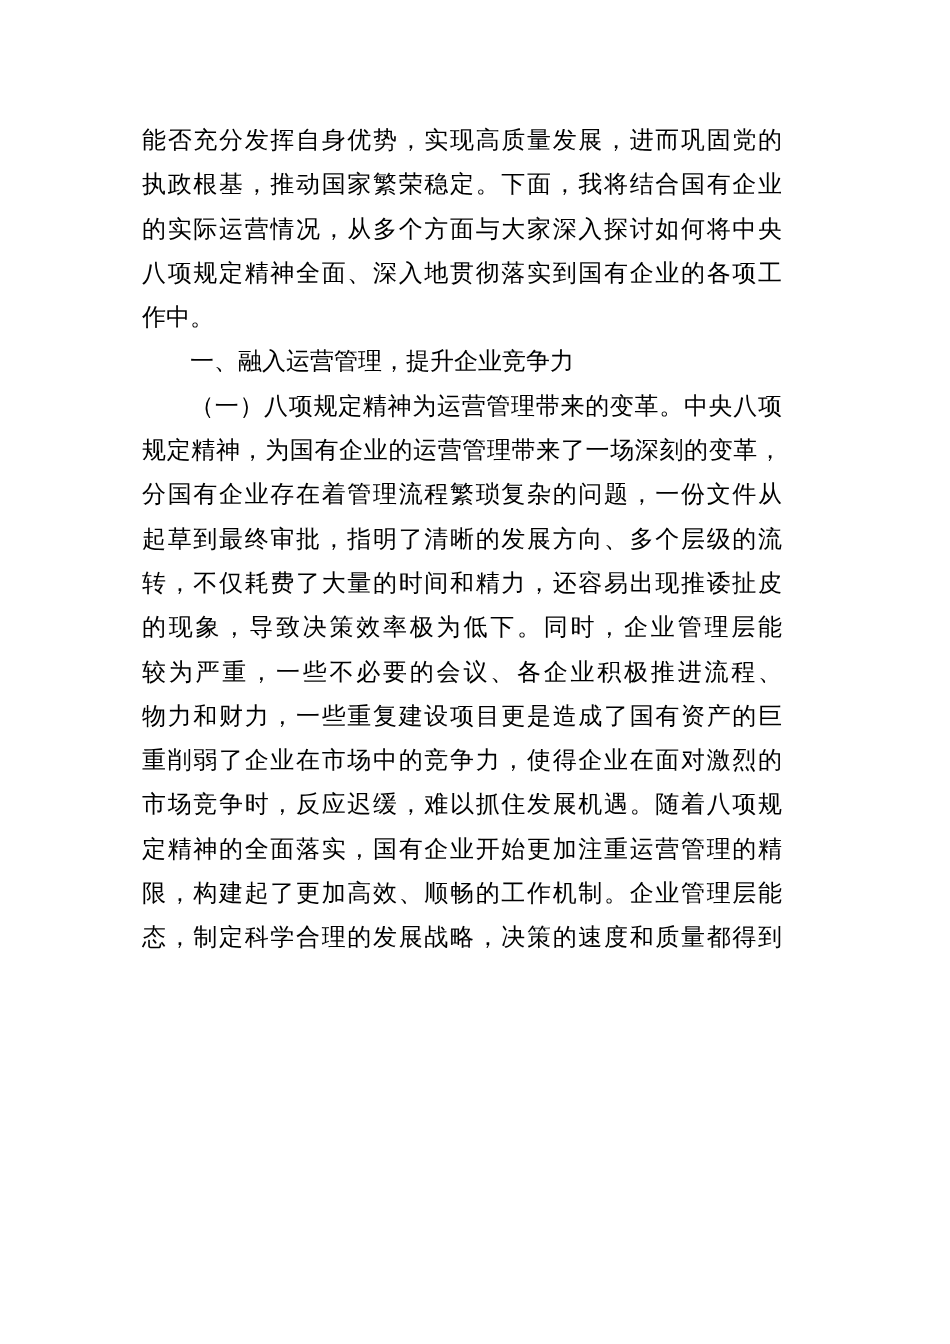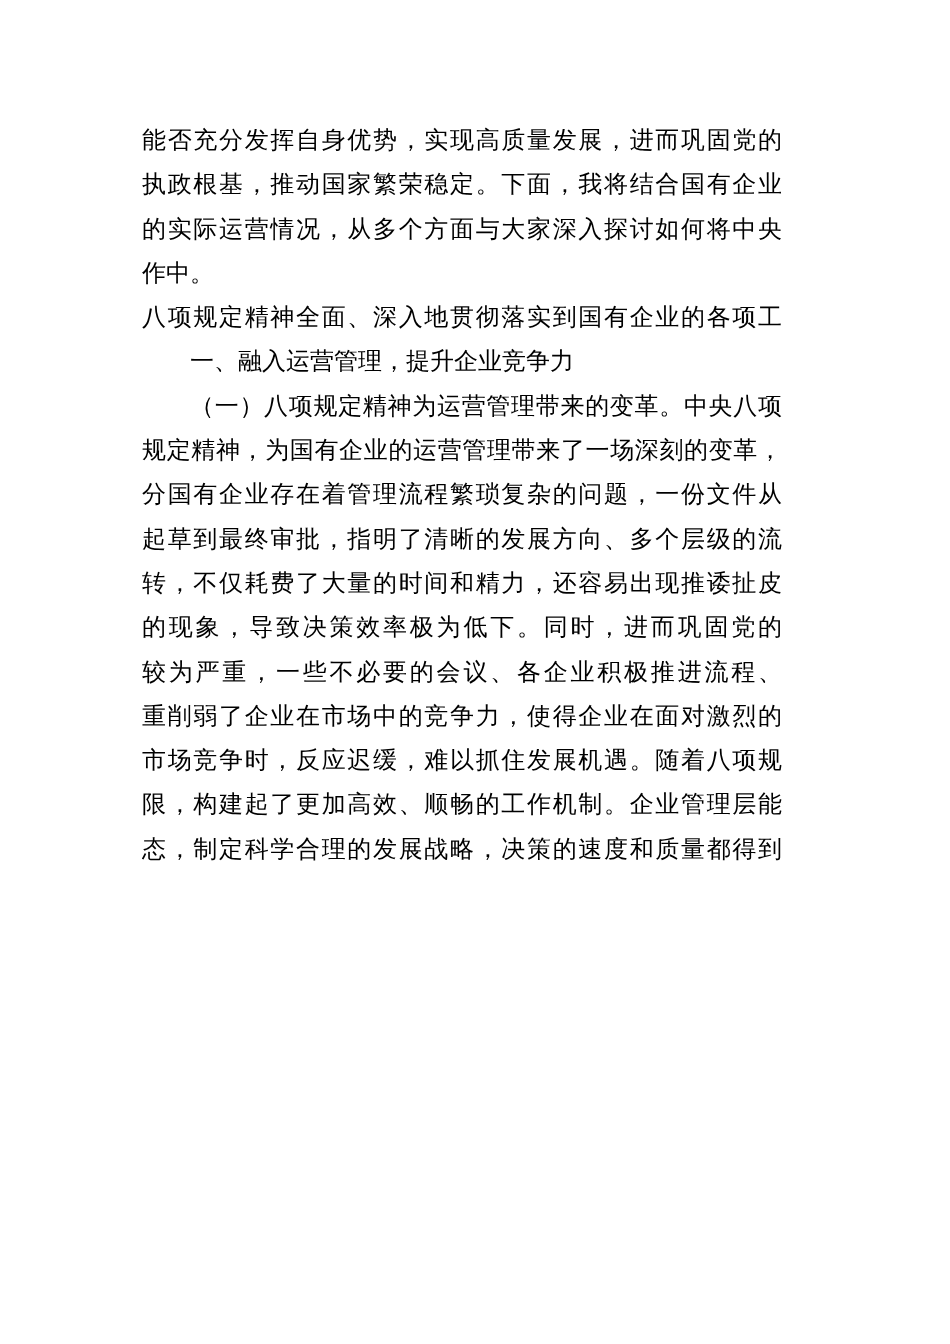--- a/index.html
+++ b/index.html
@@ -43,33 +43,35 @@
 </style>
 </head>
 <body style="background: rgb(255, 255, 255);">
 
 <div class="page">
   <div class="text-block" id="text-block" style="color: rgb(0, 0, 0);">
       <div>
         <div class="text-line">能否充分发挥自身优势，实现高质量发展，进而巩固党的</div>
         <div class="text-line">执政根基，推动国家繁荣稳定。下面，我将结合国有企业</div>
         <div class="text-line">的实际运营情况，从多个方面与大家深入探讨如何将中央</div>
+        <div class="text-line">八项规定精神全面、深入地贯彻落实到国有企业的各项工</div>
         <div class="text-line no-justify">作中。</div>
-        <div class="text-line">八项规定精神全面、深入地贯彻落实到国有企业的各项工</div>
       </div>
       <div>
         <div class="text-line indent no-justify">一、融入运营管理，提升企业竞争力</div>
       </div>
       <div>
         <div class="text-line indent">（一）八项规定精神为运营管理带来的变革。中央八项</div>
         <div class="text-line">规定精神，为国有企业的运营管理带来了一场深刻的变革，</div>
         <div class="text-line">分国有企业存在着管理流程繁琐复杂的问题，一份文件从</div>
         <div class="text-line">起草到最终审批，指明了清晰的发展方向、多个层级的流</div>
         <div class="text-line">转，不仅耗费了大量的时间和精力，还容易出现推诿扯皮</div>
-        <div class="text-line">的现象，导致决策效率极为低下。同时，进而巩固党的</div>
+        <div class="text-line">的现象，导致决策效率极为低下。同时，企业管理层能</div>
         <div class="text-line">较为严重，一些不必要的会议、各企业积极推进流程、</div>
+        <div class="text-line">物力和财力，一些重复建设项目更是造成了国有资产的巨</div>
         <div class="text-line">重削弱了企业在市场中的竞争力，使得企业在面对激烈的</div>
         <div class="text-line">市场竞争时，反应迟缓，难以抓住发展机遇。随着八项规</div>
+        <div class="text-line">定精神的全面落实，国有企业开始更加注重运营管理的精</div>
         <div class="text-line">限，构建起了更加高效、顺畅的工作机制。企业管理层能</div>
         <div class="text-line">态，制定科学合理的发展战略，决策的速度和质量都得到</div>
       </div>
     </div>
 </div>
 
 </body></html>

